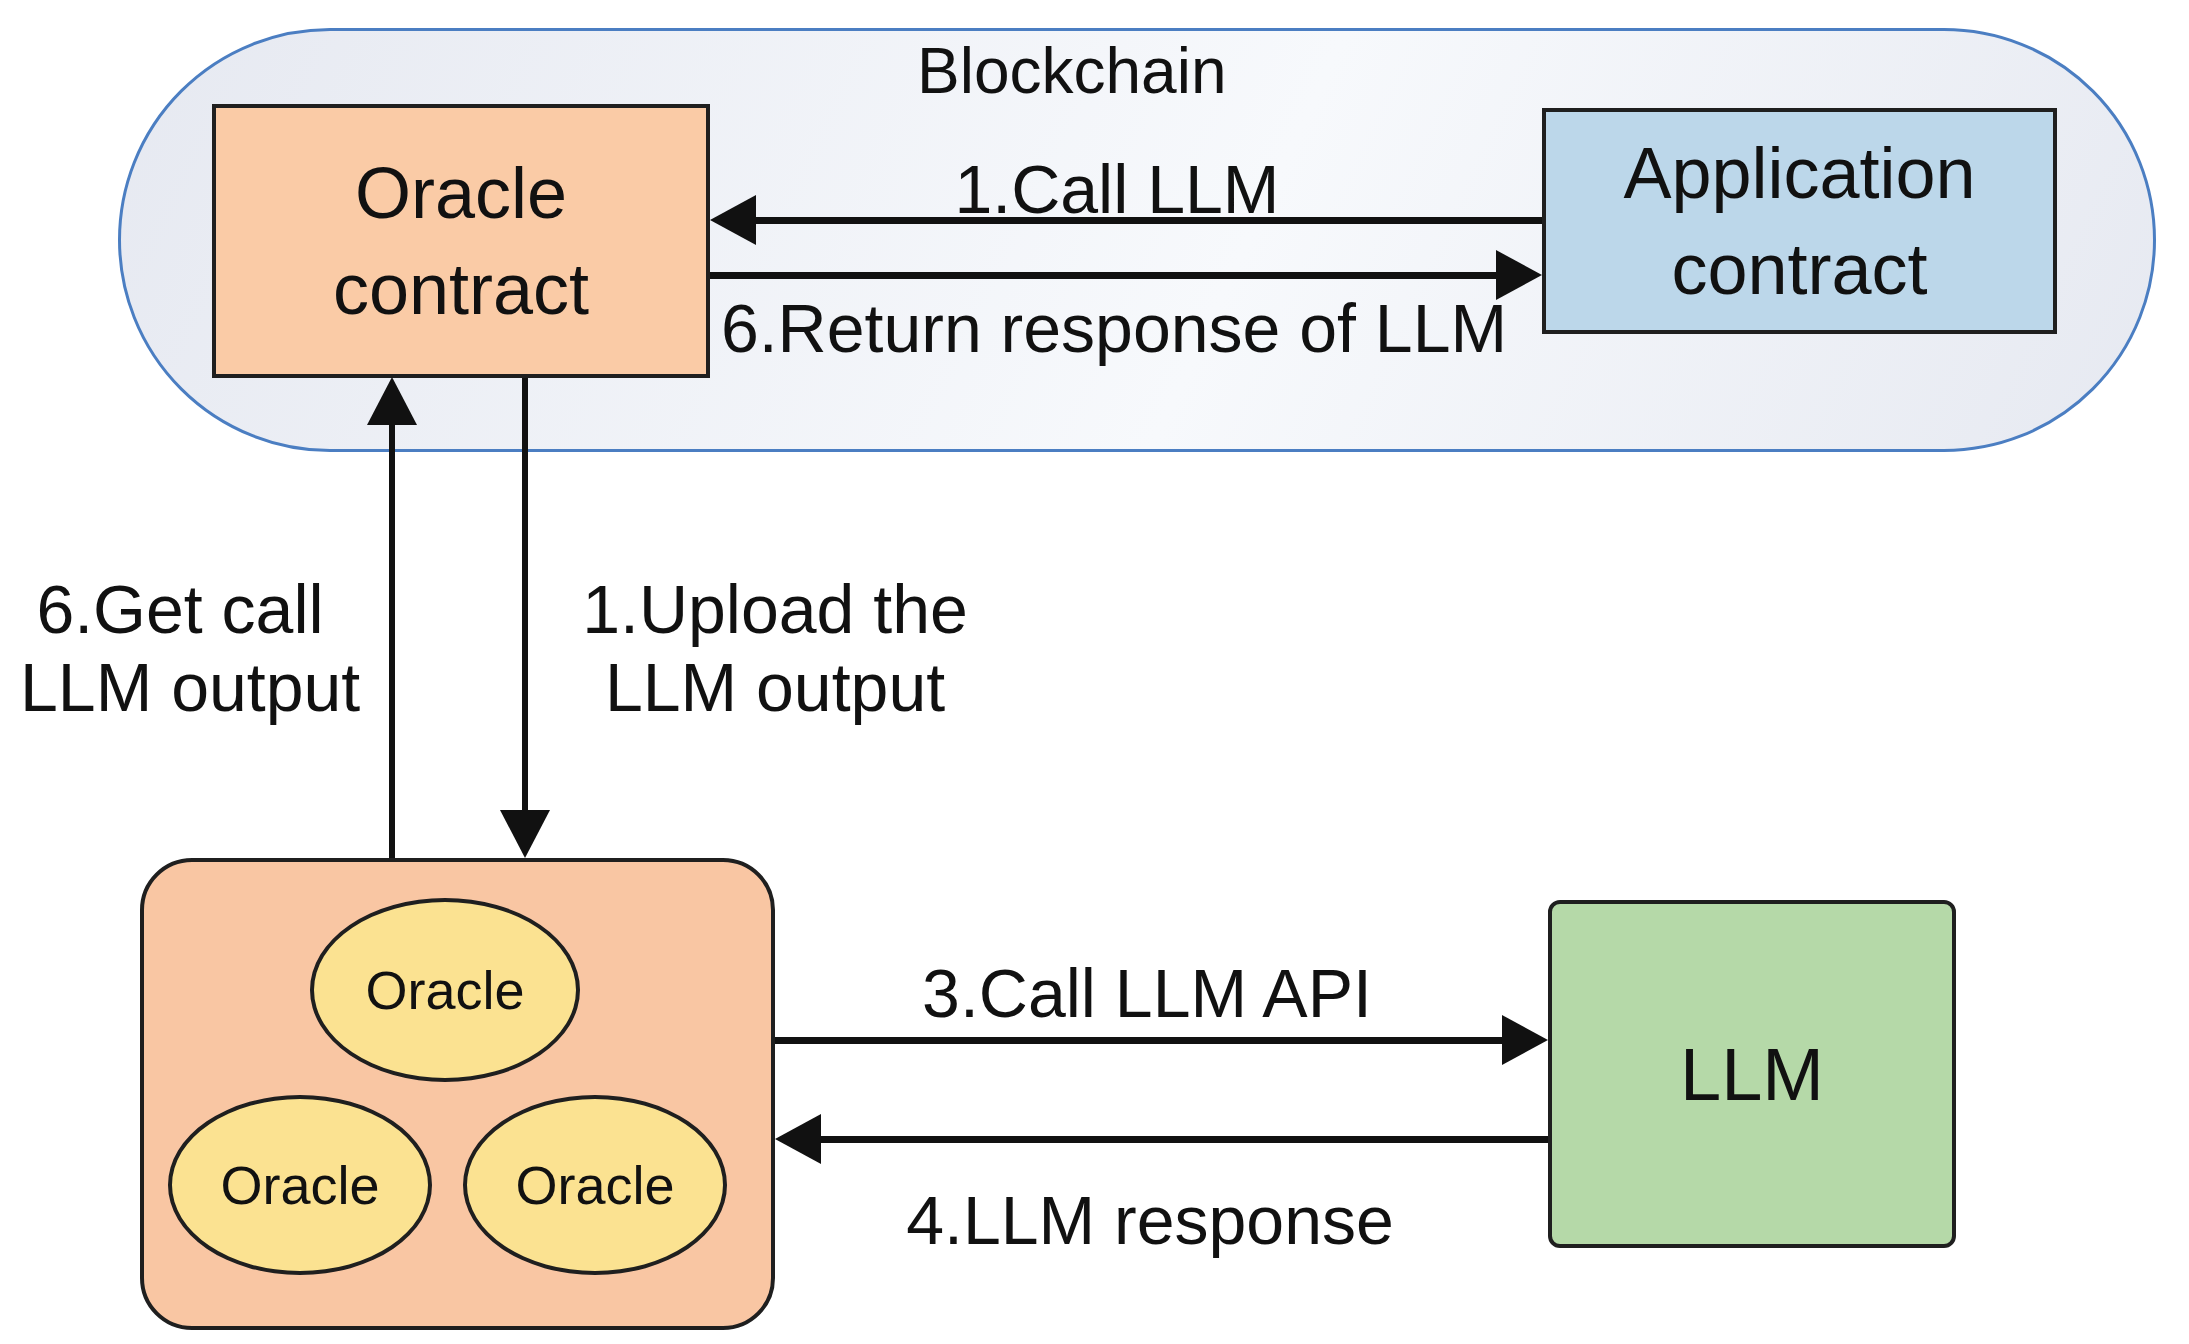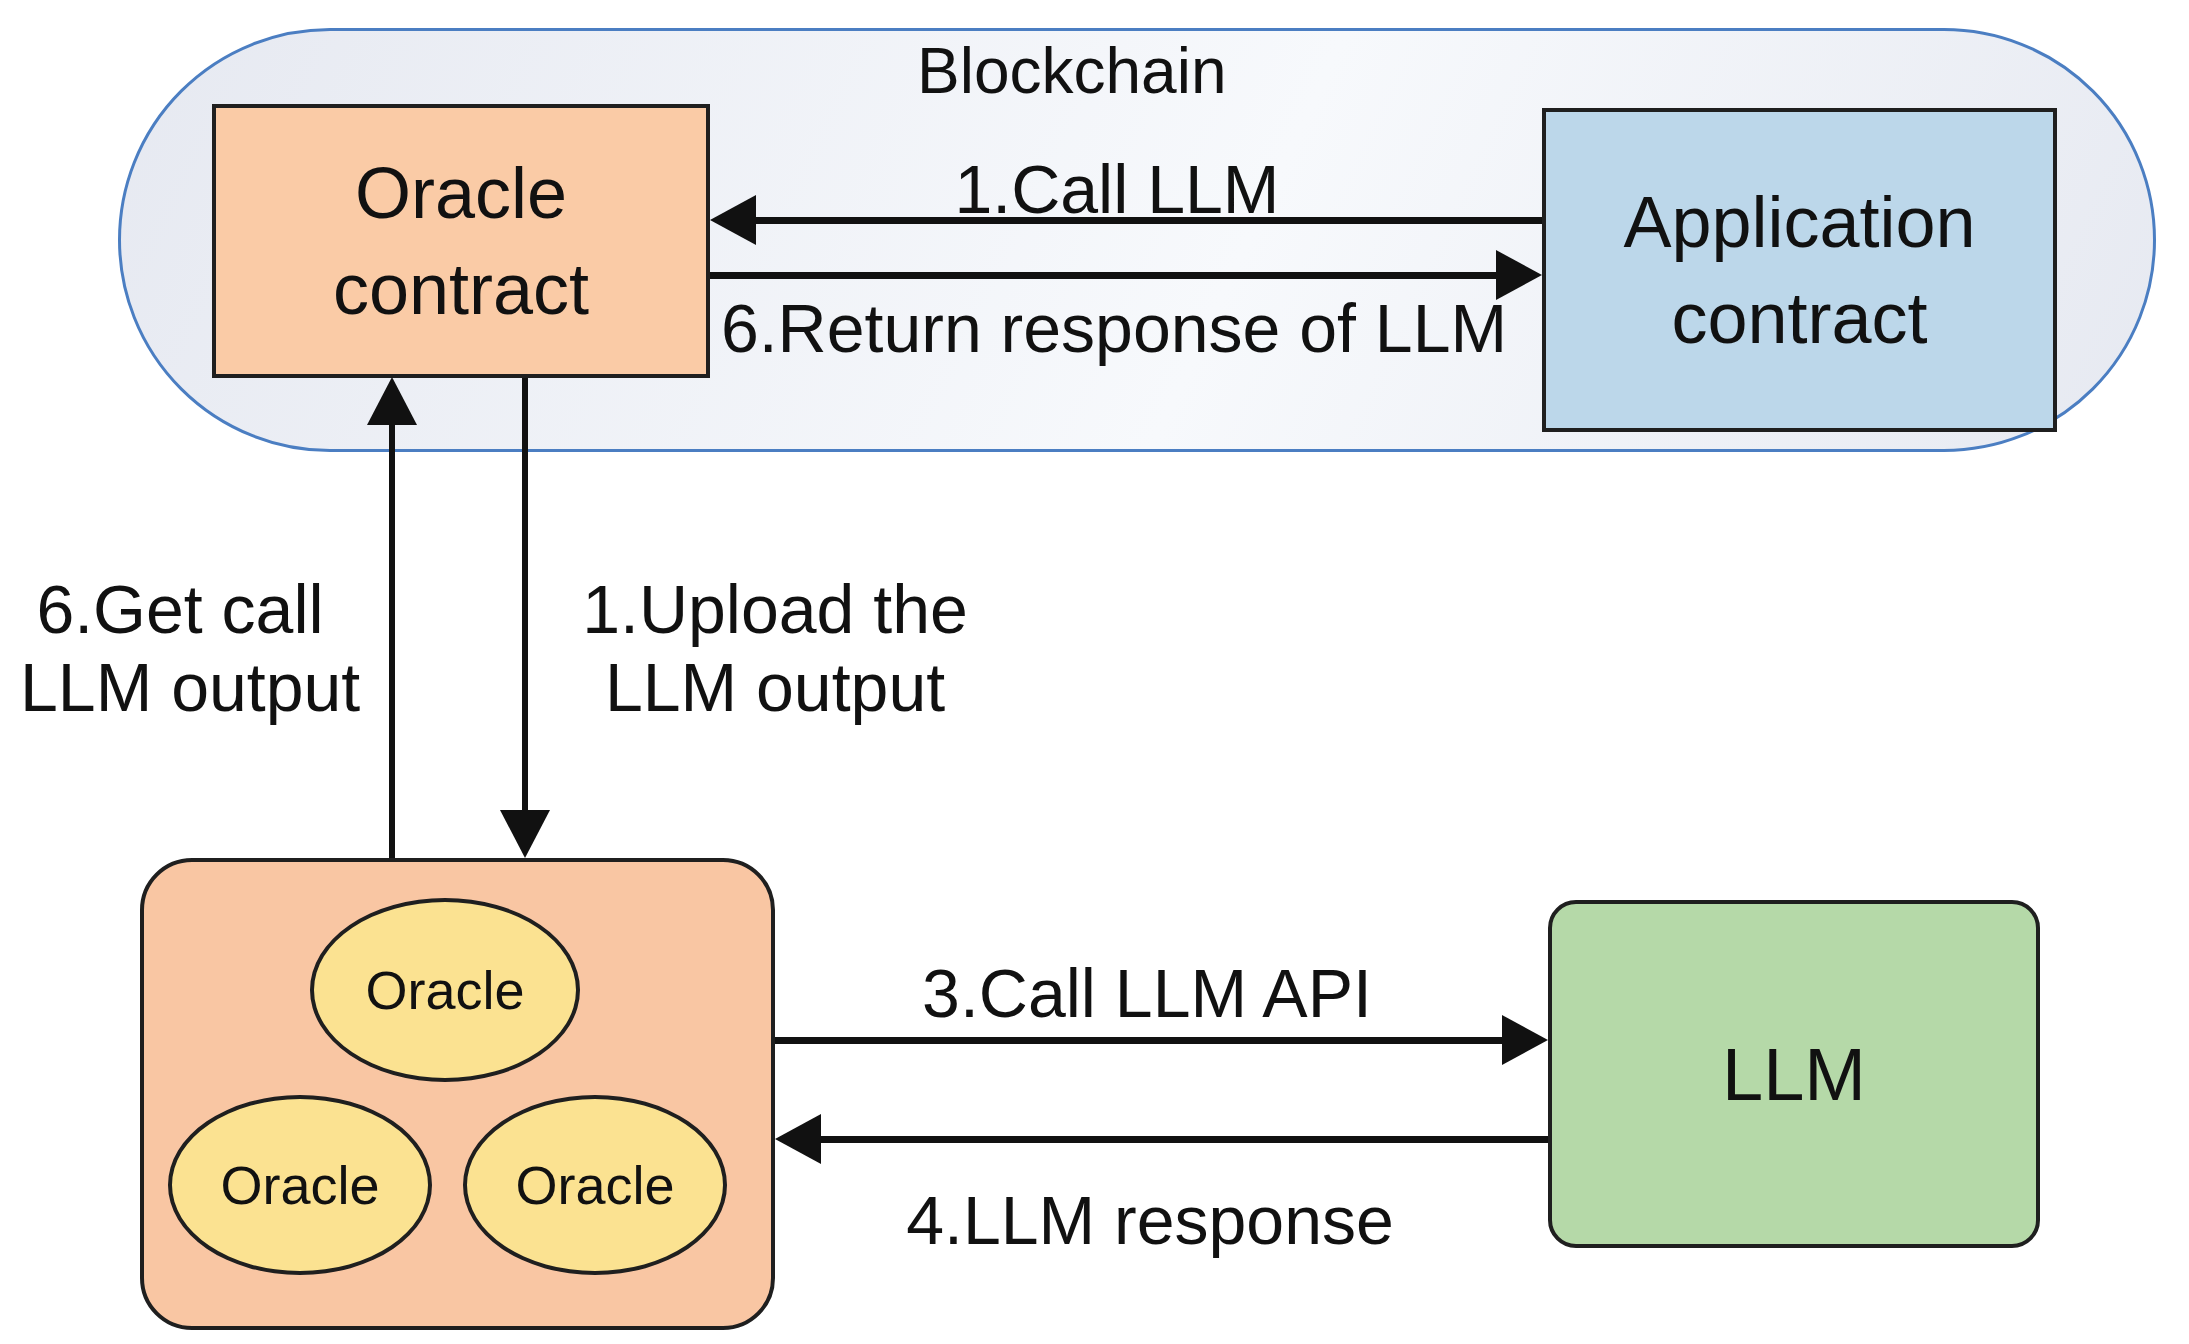--- a/index.html
+++ b/index.html
@@ -25,21 +25,21 @@
     font-size:64px;line-height:1.1;text-align:left;
   }
 
   
   .node-rect{
     border:4px solid var(--shape-border,#1f1f1f);
     display:flex;flex-direction:column;justify-content:center;align-items:center;
     font-size:72px;line-height:96px;text-align:center;
   }
   .oracle-contract{left:212px;top:104px;width:498px;height:274px;background:var(--oracle-contract-fill,#facba6);}
-  .application-contract{left:1542px;top:108px;width:515px;height:324px;background:var(--application-contract-fill,#bcd7ea);}
+  .application-contract{left:1542px;top:108px;width:515px;height:226px;background:var(--application-contract-fill,#bcd7ea);}
 
   
   .oracle-group{
     left:140px;top:858px;width:635px;height:472px;
     background:var(--oracle-group-fill,#f9c6a3);
     border:4px solid var(--shape-border,#1f1f1f);
     border-radius:52px;
   }
   .oracle-ellipse{
     background:var(--oracle-ellipse-fill,#fbe291);
@@ -47,24 +47,24 @@
     border-radius:50%;
     display:flex;justify-content:center;align-items:center;
     font-size:54px;
   }
   .oracle-e1{left:310px;top:898px;width:270px;height:184px;}
   .oracle-e2{left:168px;top:1095px;width:264px;height:180px;}
   .oracle-e3{left:463px;top:1095px;width:264px;height:180px;}
 
   
   .llm-node{
-    left:1548px;top:900px;width:492px;height:348px;
+    left:1548px;top:900px;width:408px;height:348px;
     background:var(--llm-fill,#b5d9a8);
     border:4px solid var(--shape-border,#1f1f1f);
-    border-radius:28px;
+    border-radius:12px;
     display:flex;justify-content:center;align-items:center;
     font-size:74px;
   }
 
   
   .shaft-h{height:7px;background:var(--arrow-color,#111);}
   .shaft-v{width:6px;background:var(--arrow-color,#111);}
   .head{width:0;height:0;}
   .head-left{border-top:25px solid transparent;border-bottom:25px solid transparent;border-right:46px solid var(--arrow-color,#111);}
   .head-right{border-top:25px solid transparent;border-bottom:25px solid transparent;border-left:46px solid var(--arrow-color,#111);}

